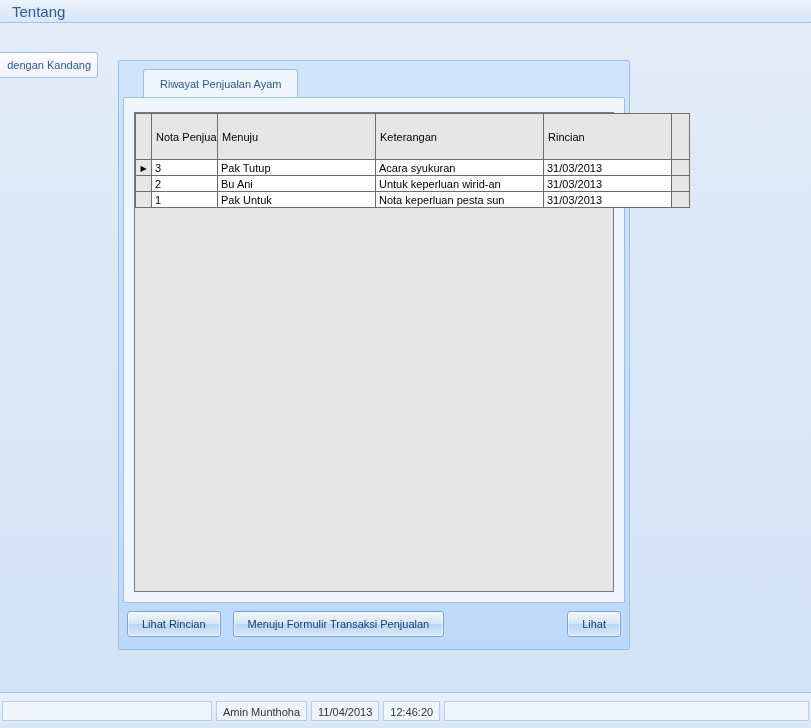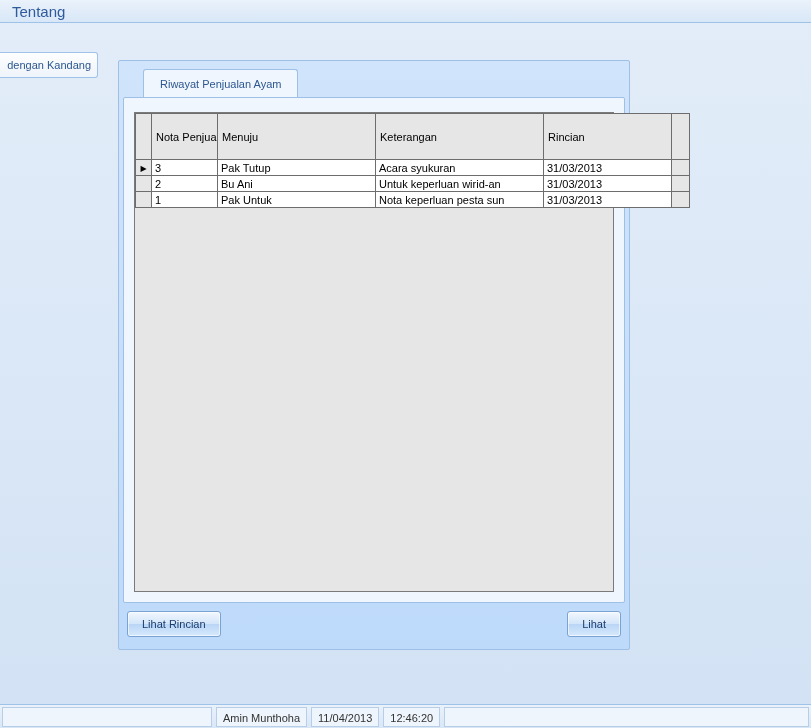--- a/index.html
+++ b/index.html
@@ -174,21 +174,21 @@
     font-family: inherit;
     font-size: 11px;
     cursor: pointer;
     box-shadow: inset 0 0 0 1px rgba(255,255,255,0.6);
   }
 
   
   .statusbar {
     position: absolute;
     left: 0; right: 0; bottom: 0;
-    height: 24px;
+    height: 36px;
     background: linear-gradient(to bottom, #eaf2fb, #d8e7f7);
     border-top: 1px solid #9fc2e8;
     display: flex;
     align-items: center;
     font-size: 11px;
     color: #333;
   }
   .statusbar .cell {
     height: 20px;
     line-height: 20px;
@@ -267,20 +267,21 @@
               <td>31/03/2013</td>
               <td class="scroll-td"></td>
             </tr>
           </tbody>
       </table>
     </div>
   </div>
 
   <div class="button-row">
     <button class="btn">Lihat Rincian</button>
+    <button class="btn">Menuju Formulir Transaksi Penjualan</button>
     <div class="spacer"></div>
     <button class="btn">Lihat</button>
   </div>
 </div>
 
 <div class="statusbar">
   <div class="lead"></div>
   <div class="cell">Amin Munthoha</div>
   <div class="cell">11/04/2013</div>
   <div class="cell">12:46:20</div>

